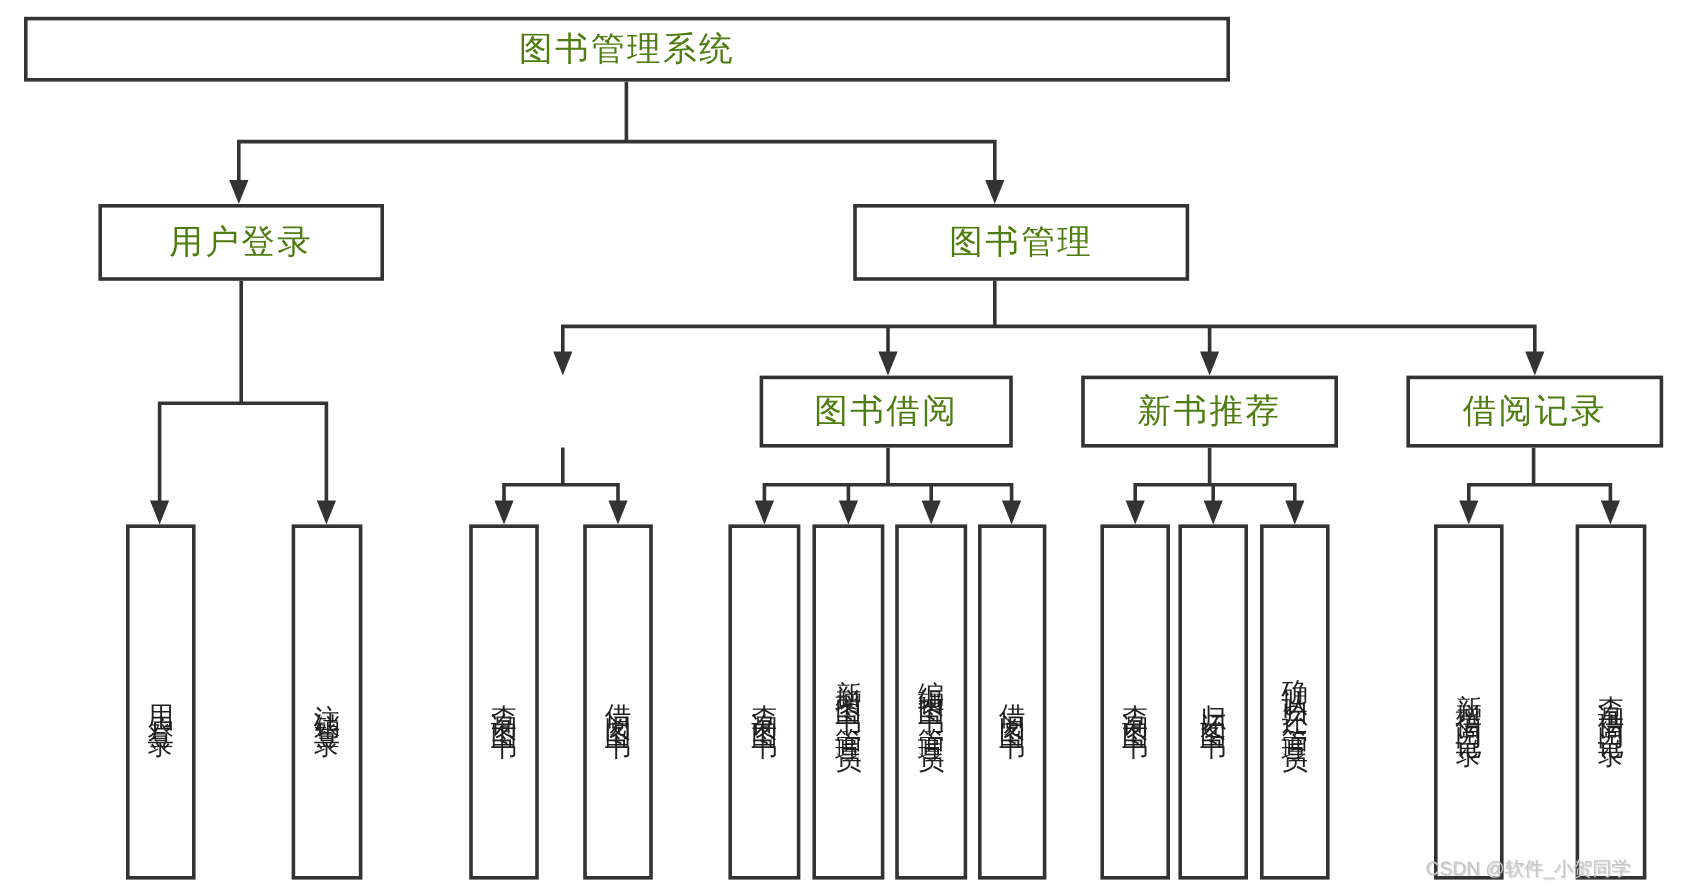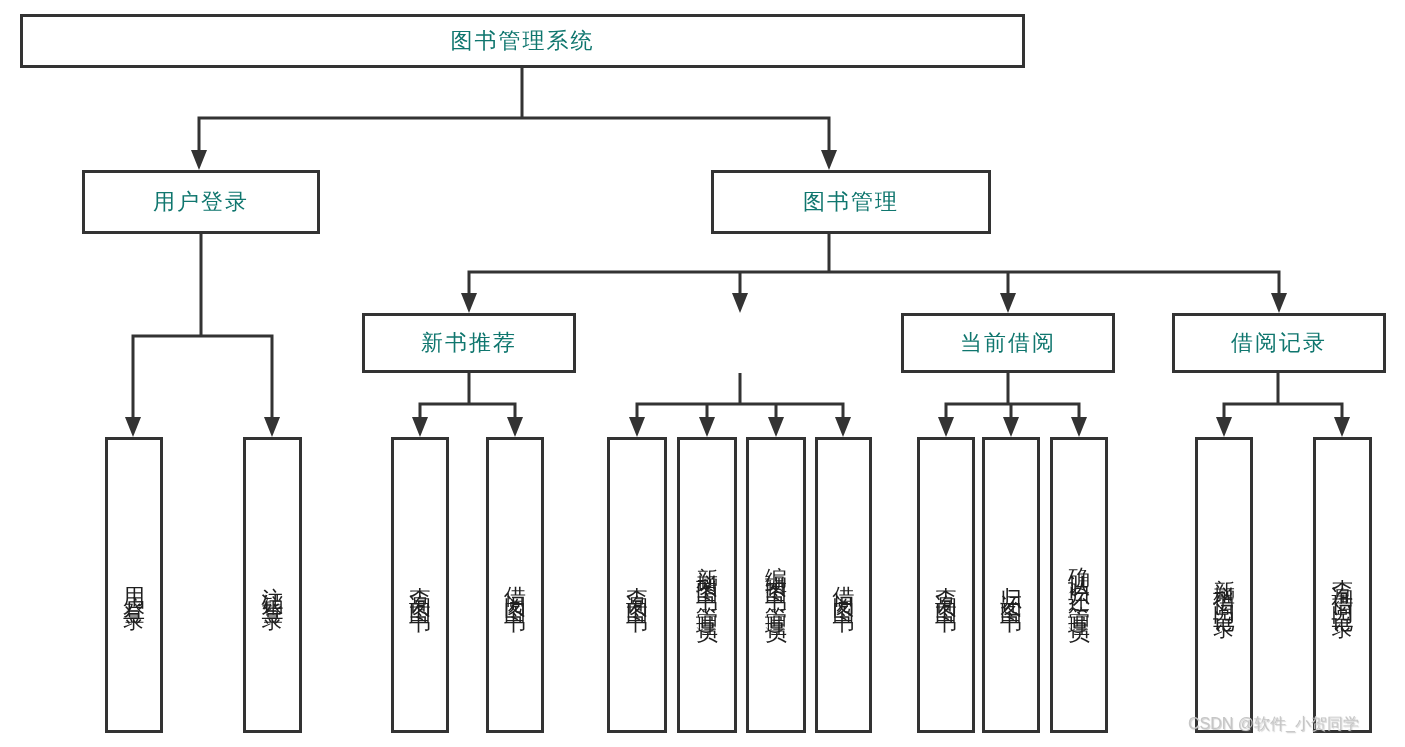--- a/index.html
+++ b/index.html
@@ -12,23 +12,23 @@
   }
   #connectors{position:absolute;left:0;top:0;}
   .hnode{
     position:absolute;
     box-sizing:border-box;
     border:3px solid #333333;
     background:#ffffff;
     display:flex;align-items:center;justify-content:center;
   }
   .hlabel{
-    font-size:22px;
+    font-size:28px;
     letter-spacing:2px;
-    color:#0f766e;
+    color:#4d7c0f;
     white-space:nowrap;
   }
   .vnode{
     position:absolute;
     top:437px;height:296px;
     box-sizing:border-box;
     border:3px solid #333333;
     background:#ffffff;
     display:flex;align-items:center;justify-content:center;
   }
@@ -91,25 +91,25 @@
     <span class="hlabel">图书管理系统</span>
   </div>
 
   <div class="hnode" style="left:82px;top:170px;width:238px;height:64px">
     <span class="hlabel">用户登录</span>
   </div>
   <div class="hnode" style="left:711px;top:170px;width:280px;height:64px">
     <span class="hlabel">图书管理</span>
   </div>
 
-  <div class="hnode" style="left:362px;top:313px;width:214px;height:60px">
-    <span class="hlabel">新书推荐</span>
+  <div class="hnode" style="left:633px;top:313px;width:211px;height:60px">
+    <span class="hlabel">图书借阅</span>
   </div>
   <div class="hnode" style="left:901px;top:313px;width:214px;height:60px">
-    <span class="hlabel">当前借阅</span>
+    <span class="hlabel">新书推荐</span>
   </div>
   <div class="hnode" style="left:1172px;top:313px;width:214px;height:60px">
     <span class="hlabel">借阅记录</span>
   </div>
 
   <div class="vnode" style="left:105px;width:58px">
     <span class="vlabel">用户登录</span>
   </div>
   <div class="vnode" style="left:243px;width:59px">
     <span class="vlabel">注销登录</span>

